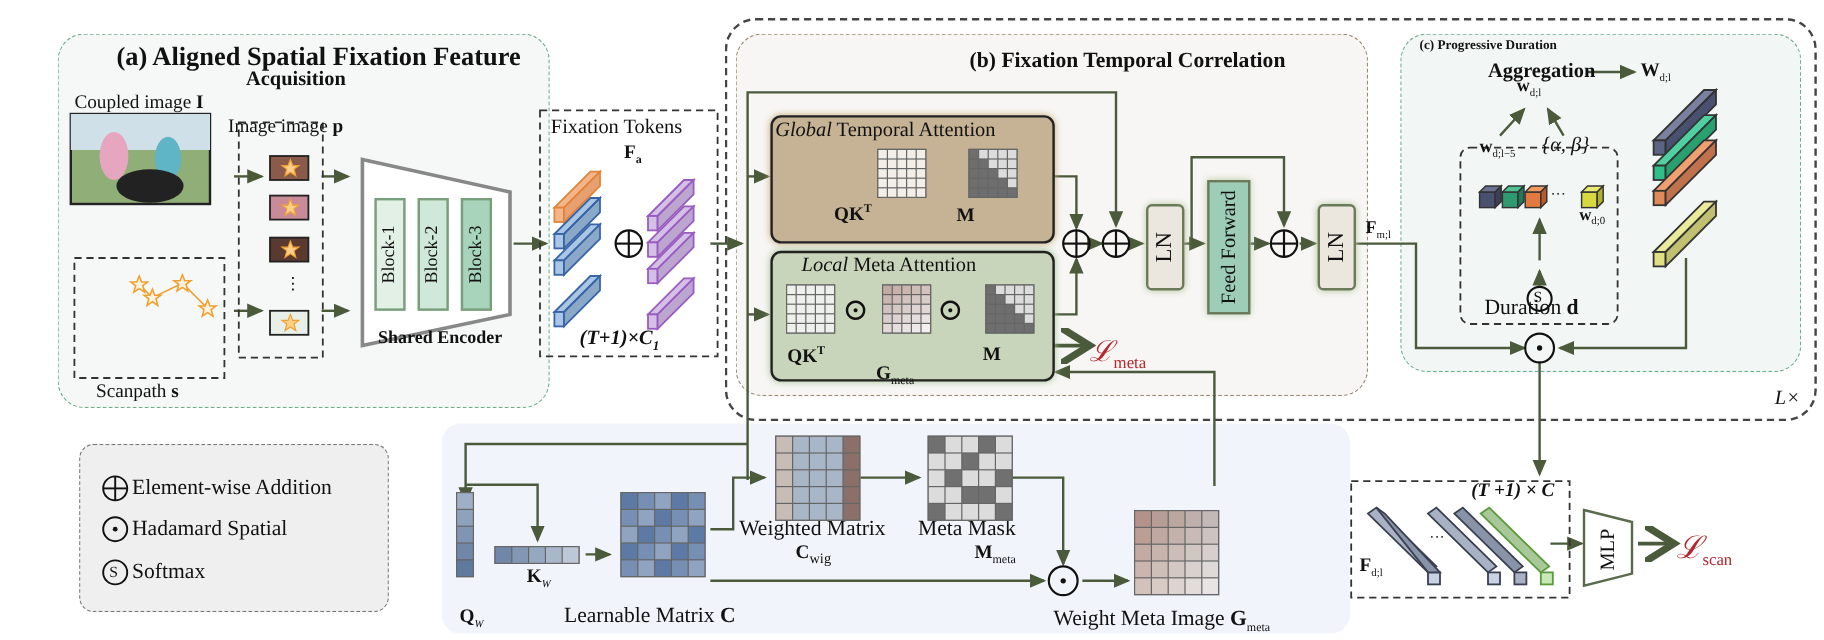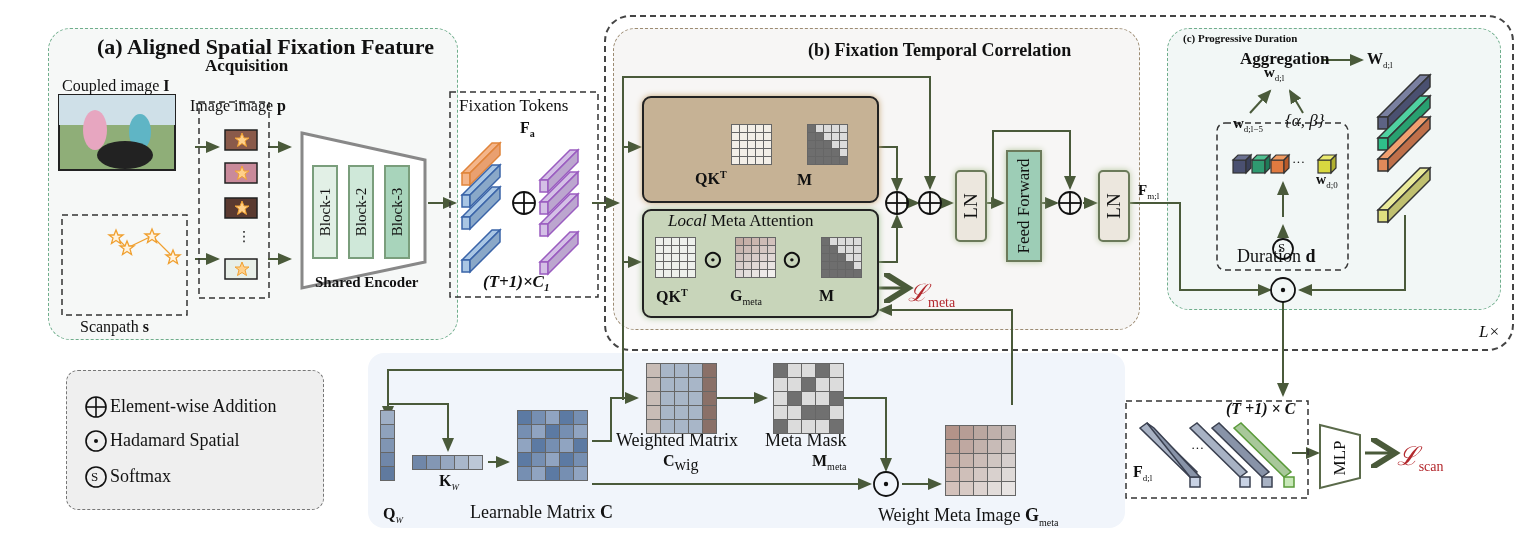--- a/index.html
+++ b/index.html
@@ -253,28 +253,29 @@
     <div class="vtext" style="font-size:15px;">Block-3</div>
   </div>
 <div class="t b" style="left:315px;top:274px;font-size:15px;">Shared Encoder</div>
 
 <div class="t" style="left:459px;top:96px;font-size:17px;">Fixation Tokens</div>
 <div class="t b" style="left:520px;top:119px;font-size:16px;"><span>F</span><sub style="font-size:10px;">a</sub></div>
 <div class="t b it" style="left:483px;top:272px;font-size:17px;"><span>(T+1)×C</span><sub style="font-size:11px;">1</sub></div>
 
 <div class="t b" style="left:808px;top:40px;font-size:18px;">(b) Fixation Temporal Correlation</div>
 <div class="abs gta">
+  <div class="t" style="left:2px;top:0;font-size:17px;"><i>Global</i><span> Temporal Attention</span></div>
   <div class="t b" style="left:51px;top:71px;font-size:16px;"><span>QK</span><sup style="font-size:10px;">T</sup></div>
   <div class="t b" style="left:153px;top:73px;font-size:16px;">M</div>
   <div class="t" style="left:100px;top:30px;font-size:26px;">⊙</div>
 </div>
 <div class="abs lma">
   <div class="t" style="left:24px;top:0;font-size:17px;"><i>Local</i><span> Meta Attention</span></div>
   <div class="t b" style="left:12px;top:76px;font-size:16px;"><span>QK</span><sup style="font-size:10px;">T</sup></div>
-  <div class="t b" style="left:86px;top:76px;font-size:16px;"><span>G</span><sub style="font-size:10px;font-weight:normal;">meta</sub></div>
+  <div class="t b" style="left:86px;top:92px;font-size:16px;"><span>G</span><sub style="font-size:10px;font-weight:normal;">meta</sub></div>
   <div class="t b" style="left:175px;top:76px;font-size:16px;">M</div>
   <div class="t" style="left:58px;top:33px;font-size:26px;">⊙</div>
   <div class="t" style="left:137px;top:33px;font-size:26px;">⊙</div>
 </div>
 <div class="abs ln" style="left:955px;top:170px;">
     <div class="vtext">LN</div>
   </div>
 <div class="abs ff" style="left:1006px;top:150px;">
     <div class="vtext" style="font-size:17px;">Feed Forward</div>
   </div>
@@ -298,21 +299,21 @@
 
 <div class="t" style="left:110px;top:396px;font-size:18px;">Element-wise Addition</div>
 <div class="t" style="left:110px;top:430px;font-size:18px;">Hadamard Spatial</div>
 <div class="t" style="left:91px;top:469px;font-size:13px;">S</div>
 <div class="t" style="left:110px;top:466px;font-size:18px;">Softmax</div>
 
 <div class="t b" style="left:383px;top:505px;font-size:16px;"><span>Q</span><sub style="font-size:9px;font-weight:normal;font-style:italic;">W</sub></div>
 <div class="t b" style="left:439px;top:472px;font-size:16px;"><span>K</span><sub style="font-size:9px;font-weight:normal;font-style:italic;">W</sub></div>
 <div class="t" style="left:470px;top:502px;font-size:18px;"><span>Learnable Matrix </span><b>C</b></div>
 <div class="t" style="left:616px;top:430px;font-size:18px;">Weighted Matrix</div>
-<div class="t b" style="left:663px;top:452px;font-size:16px;"><span>C</span><sub style="font-size:16px;font-weight:normal;">wig</sub></div>
+<div class="t b" style="left:663px;top:452px;font-size:16px;"><span>C</span><sub style="font-size:12px;font-weight:normal;">wig</sub></div>
 <div class="t" style="left:765px;top:430px;font-size:18px;">Meta Mask</div>
 <div class="t b" style="left:812px;top:452px;font-size:16px;"><span>M</span><sub style="font-size:10px;font-weight:normal;">meta</sub></div>
 <div class="t" style="left:878px;top:505px;font-size:18px;"><span>Weight Meta Image </span><b>G</b><sub style="font-size:10px;">meta</sub></div>
 
 <div class="t b it" style="left:1226px;top:400px;font-size:16px;">(T +1) × C</div>
 <div class="t b" style="left:1133px;top:463px;font-size:16px;"><span>F</span><sub style="font-size:9px;font-weight:normal;">d;l</sub></div>
 <div class="t" style="left:1191px;top:440px;font-size:13px;">···</div>
 <div class="abs" style="left:1322px;top:432px;width:36px;height:52px;">
     <div class="vtext" style="font-size:17px;">MLP</div>
   </div>

